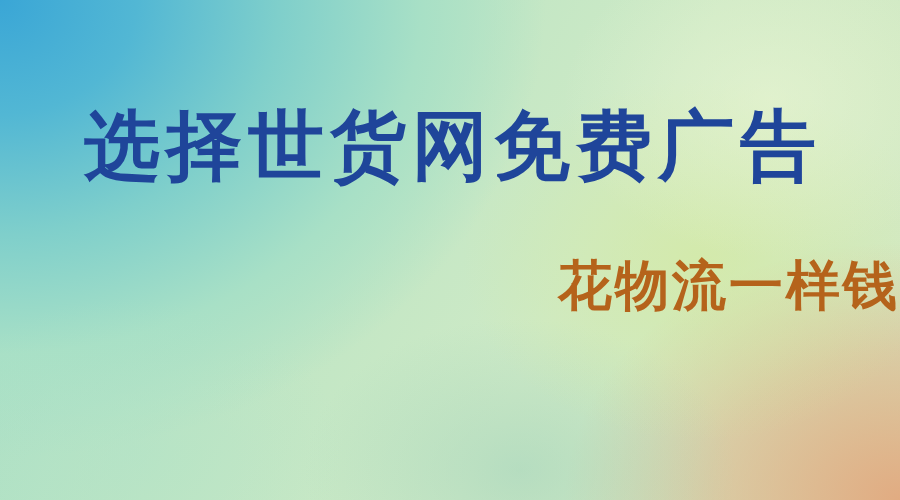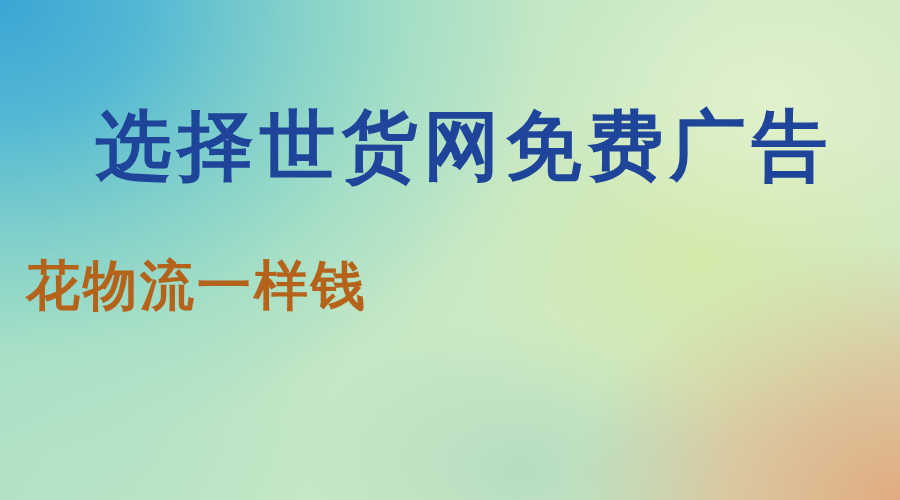--- a/index.html
+++ b/index.html
@@ -40,42 +40,41 @@
     left: -80px; top: 300px;
     width: 420px; height: 300px;
     background: radial-gradient(ellipse at center,
       rgba(176,226,200,0.45) 0%, rgba(176,226,200,0.0) 72%);
     pointer-events: none;
   }
 
   #content {
     position: absolute;
     inset: 0;
-    margin-left: 23px;
   }
 
   #headline {
     position: absolute;
     left: 0; right: 0;
     top: 104px;
     text-align: center;
     font-size: 76px;
     line-height: 84px;
     font-weight: bold;
     letter-spacing: 6px;
     text-indent: 6px;
     color: #1f459a;
     white-space: nowrap;
   }
 
   #subhead {
     position: absolute;
     left: 0; right: 0;
     top: 250px;
-    text-align: left;
+    text-align: right;
     color: #b5631b;
   }
   .sub-line {
     font-size: 54px;
     line-height: 72px;
     font-weight: bold;
     letter-spacing: 3px;
     text-indent: 3px;
     white-space: nowrap;
   }

